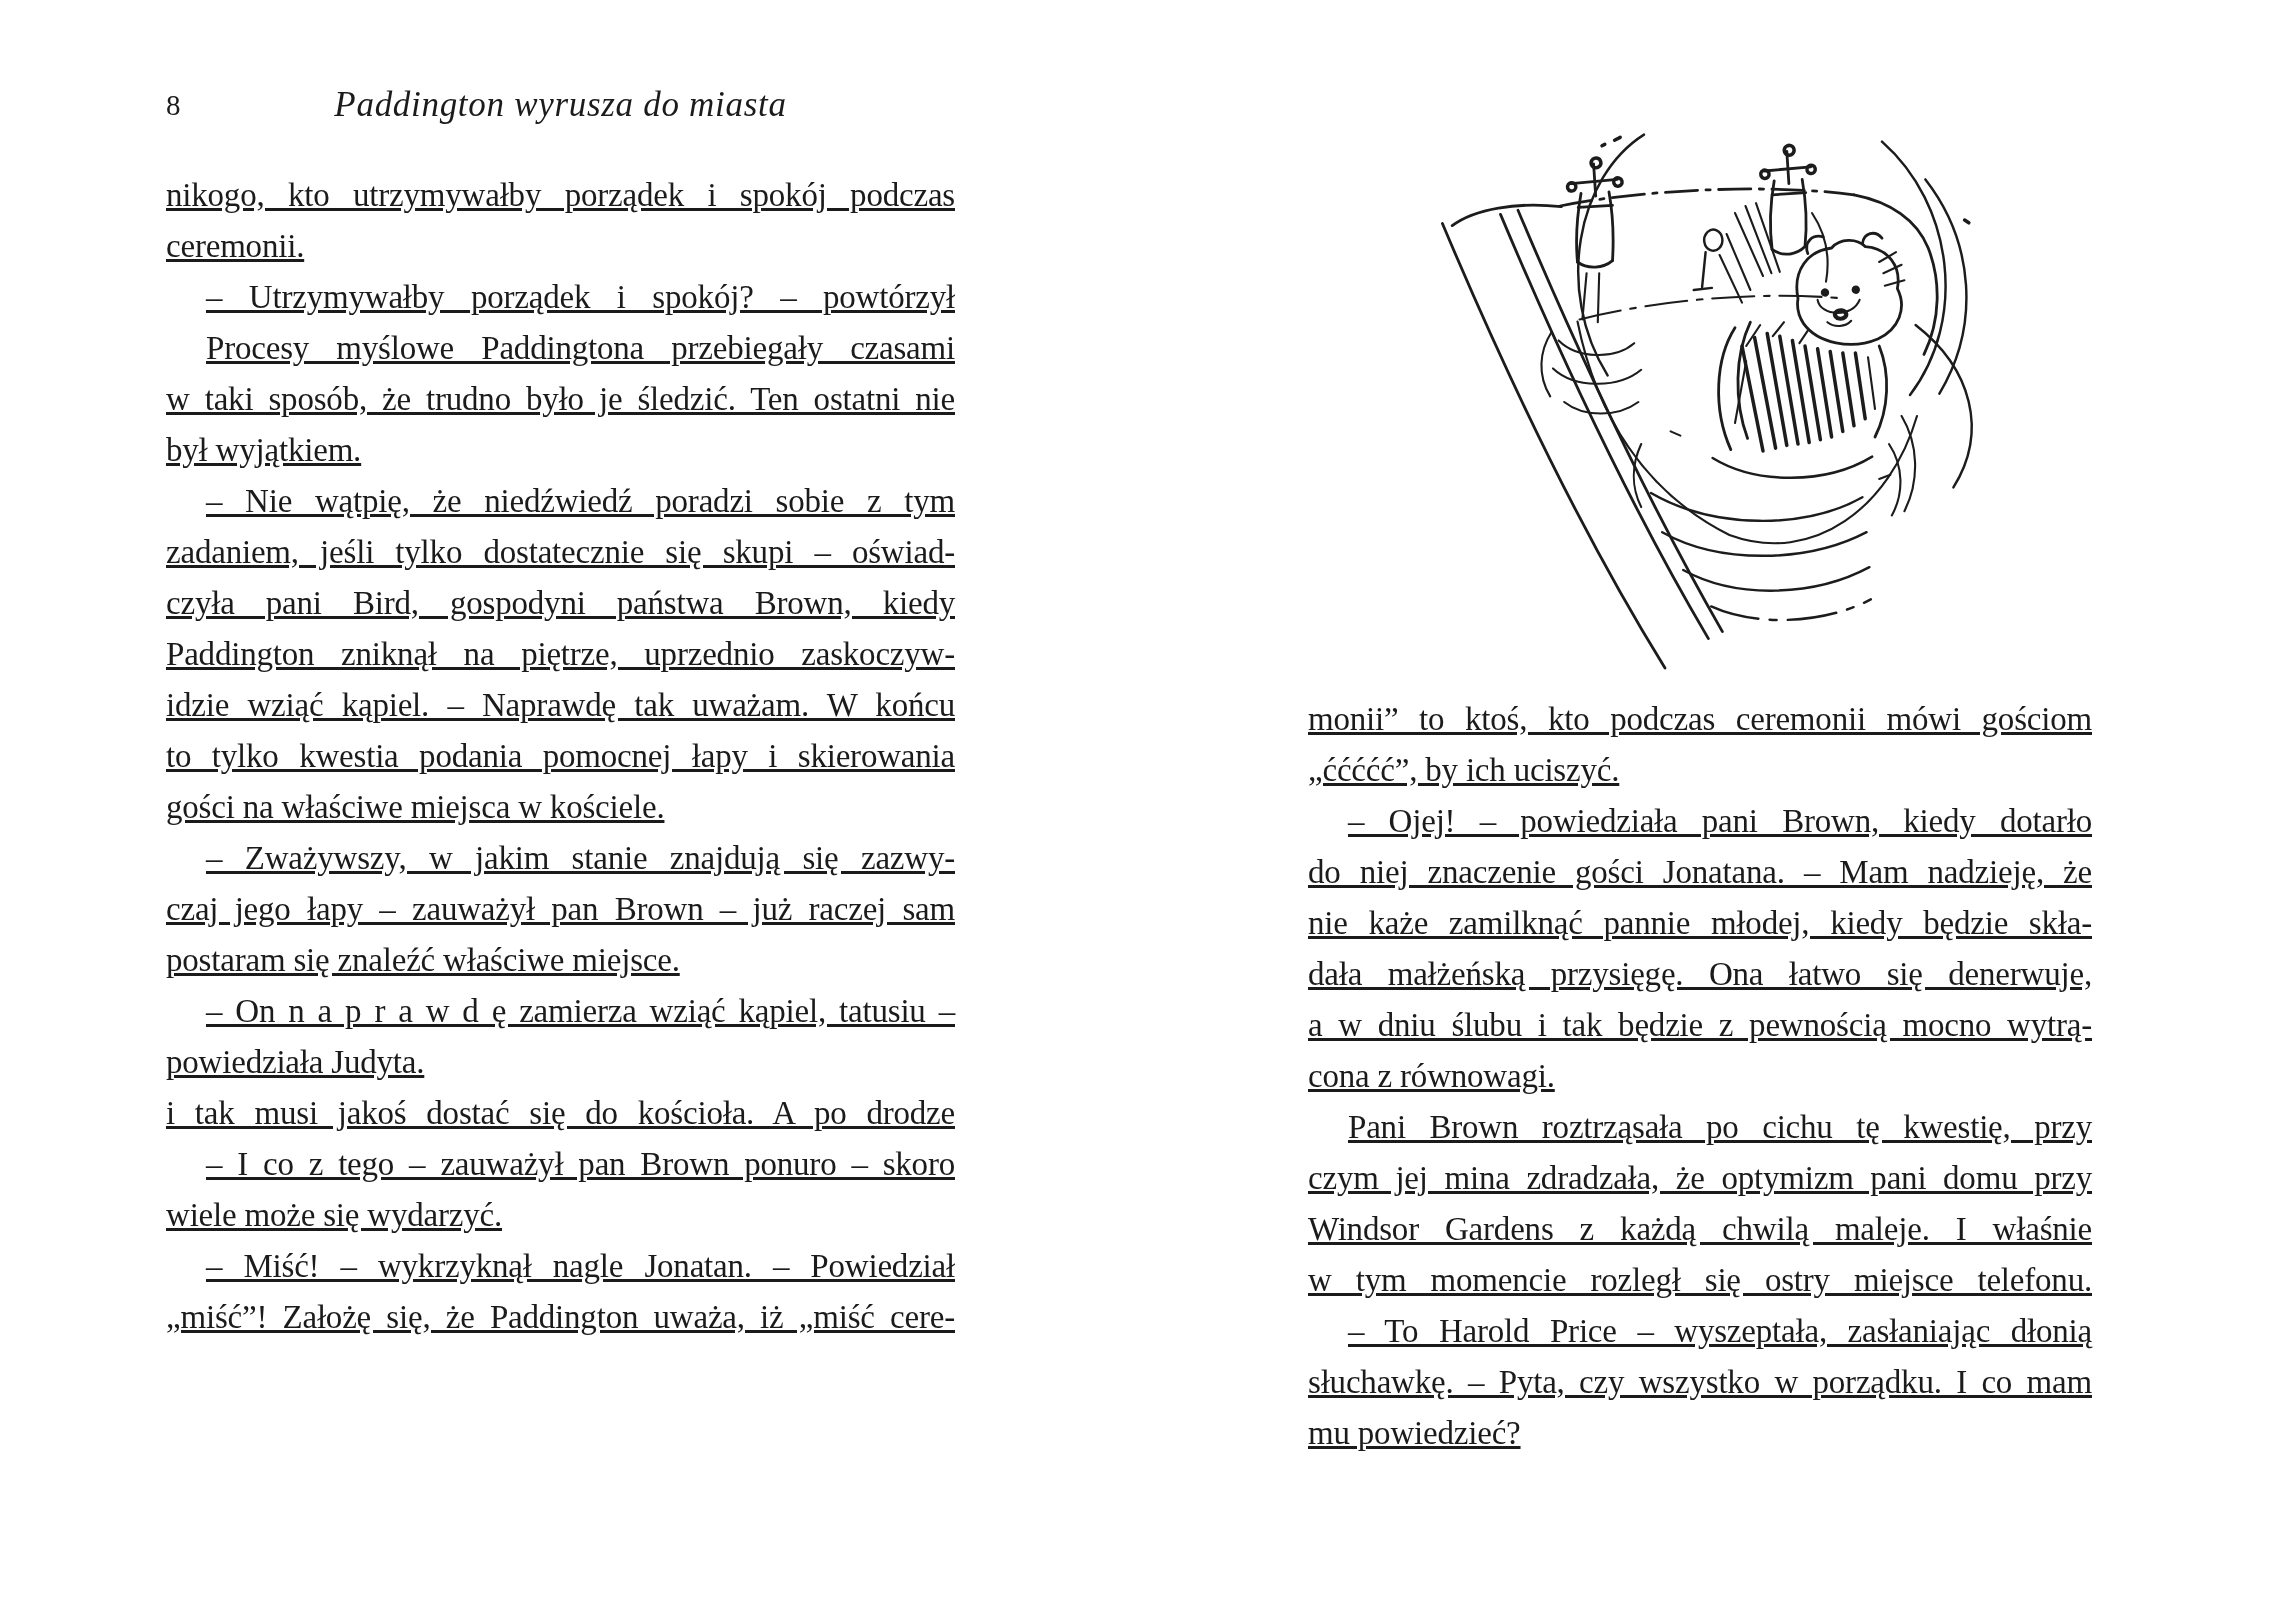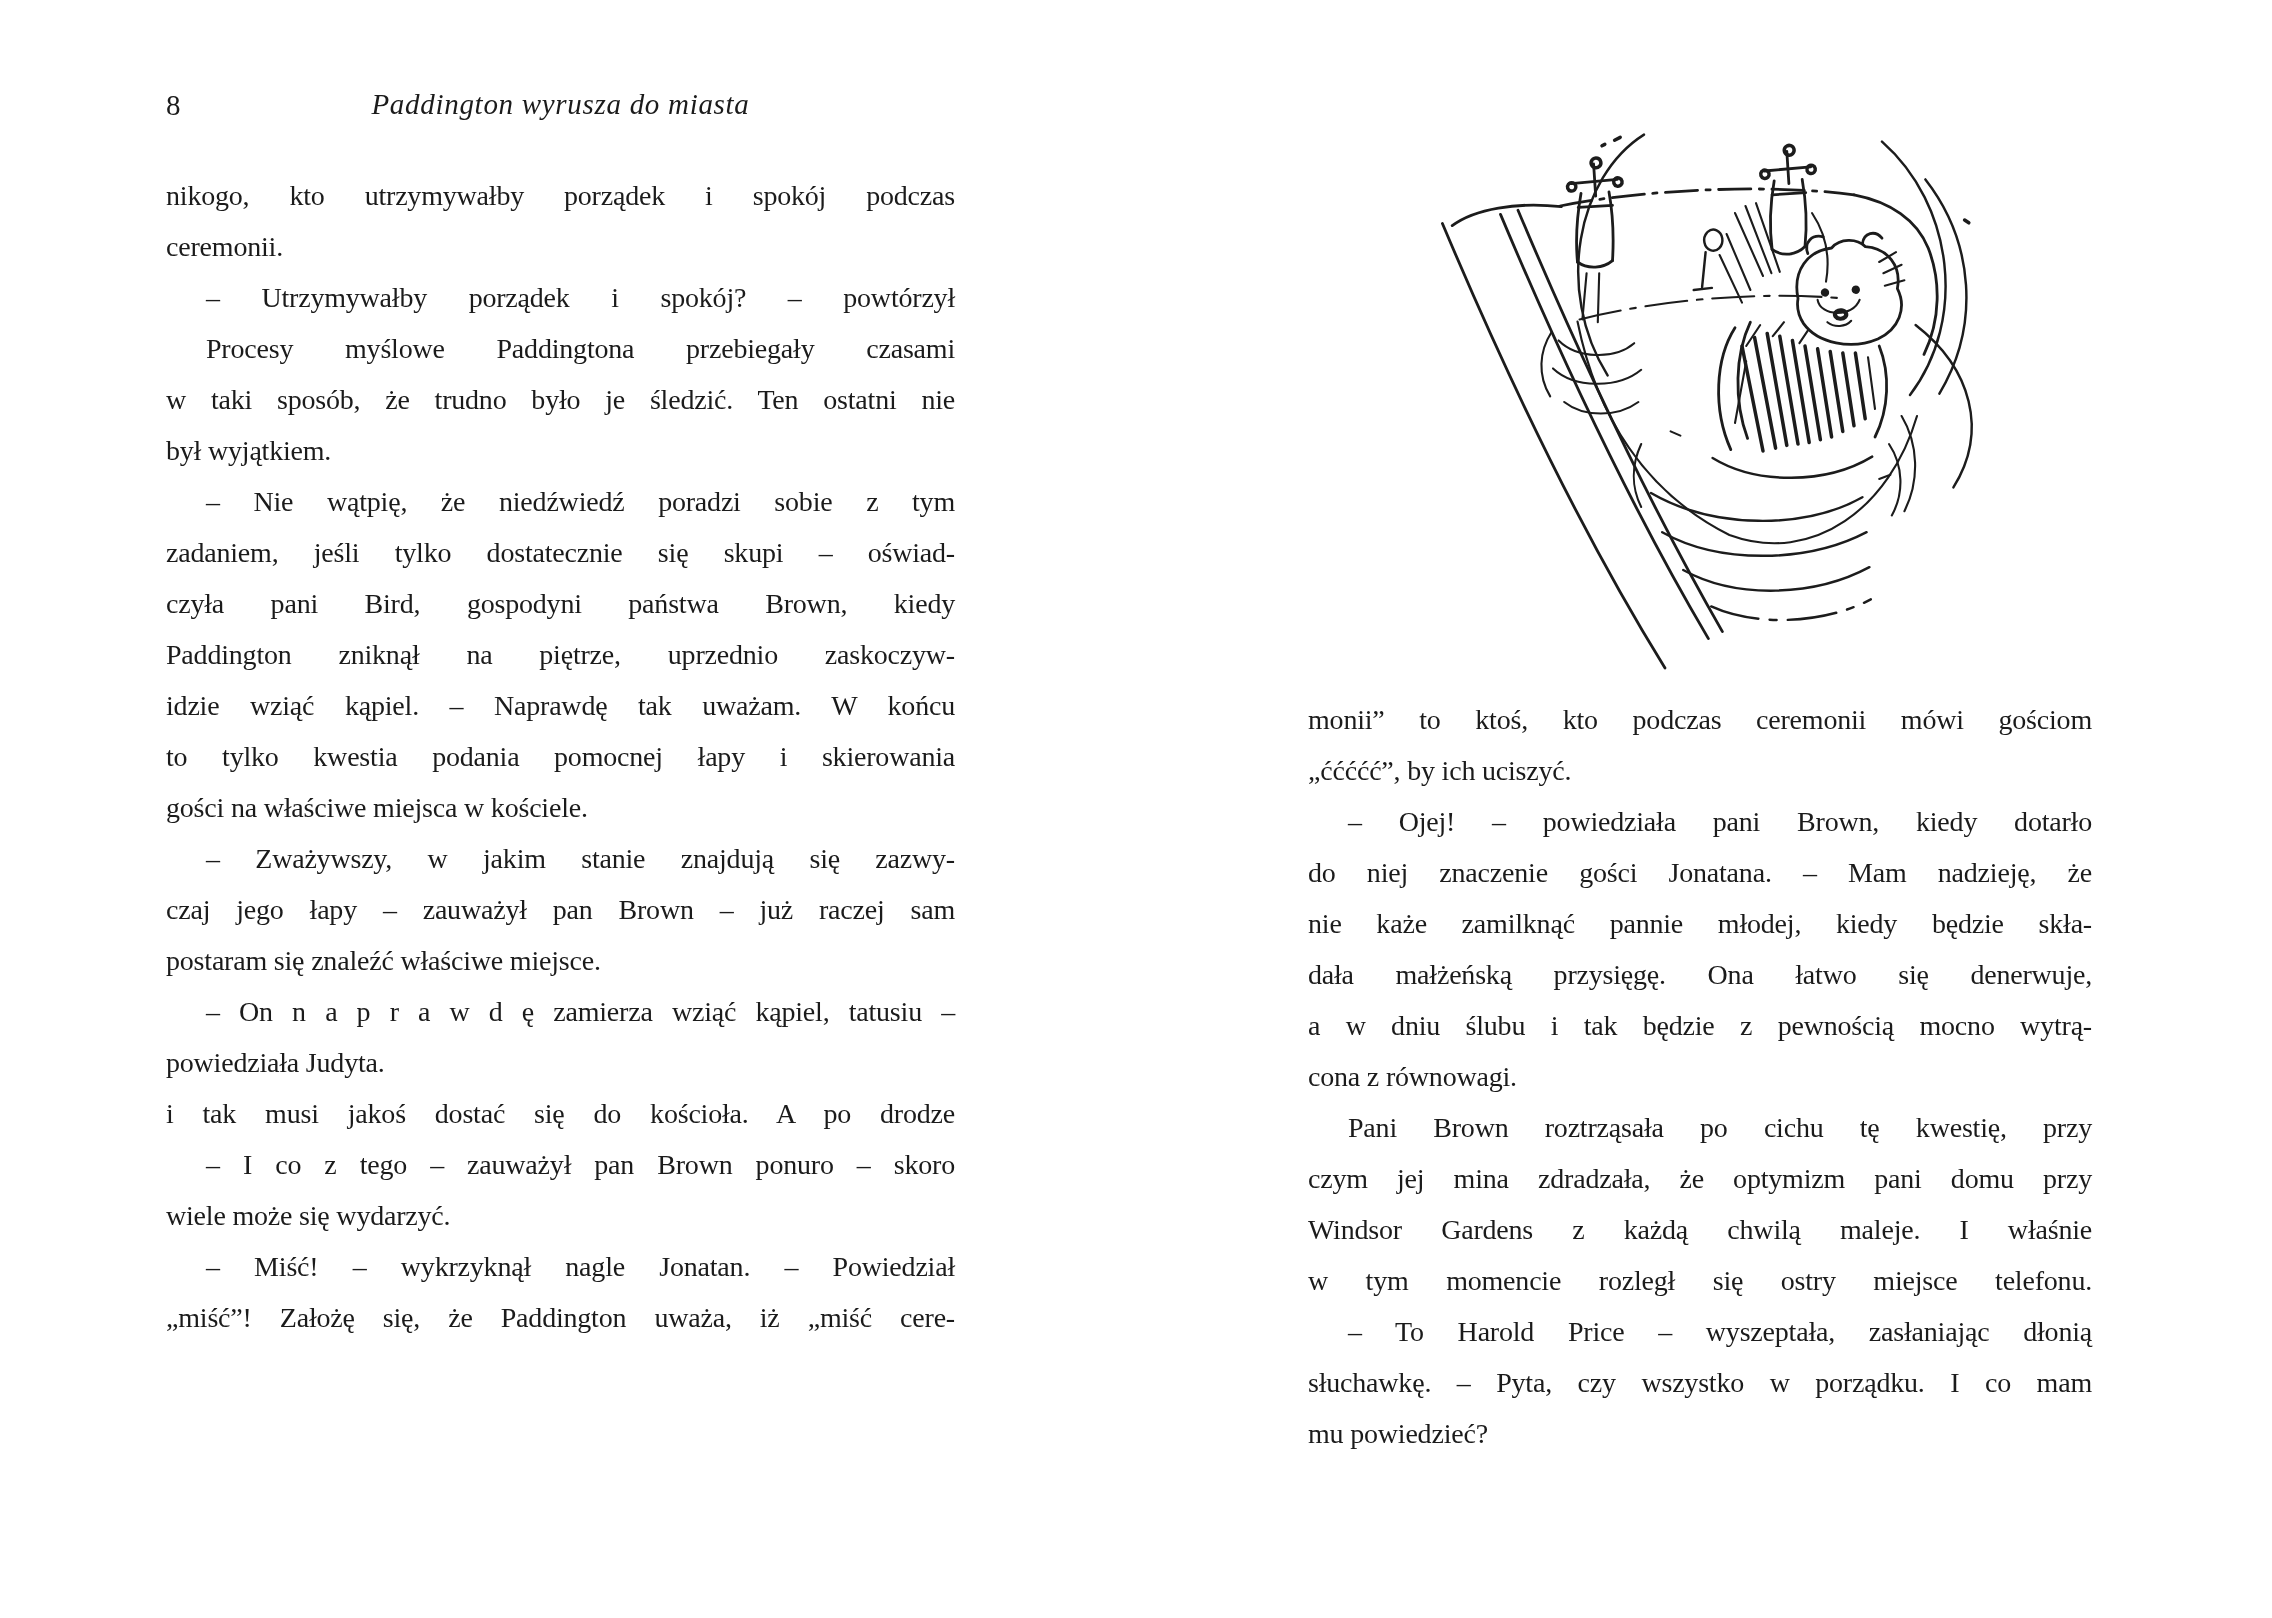--- a/index.html
+++ b/index.html
@@ -19,29 +19,30 @@
     font-size:29px;
     line-height:36px;
   }
   .runhead{
     position:absolute;
     left:166px;
     top:85px;
     width:789px;
     text-align:center;
     font-style:italic;
-    font-size:29px;
+    font-size:35px;
     line-height:39px;
     letter-spacing:0.7px;
   }
   .col{
     position:absolute;
-    font-size:28px;
+    font-size:33px;
     line-height:51px;
     letter-spacing:-0.2px;
+    text-decoration:underline;
   }
   .col-left{ left:166px;  top:170px; width:789px; }
   .col-right{ left:1308px; top:694px; width:784px; }
   .line{
     text-align:justify;
     text-align-last:justify;
     white-space:normal;
   }
   .line.end{ text-align-last:left; }
   .line.indent{ text-indent:40px; }

